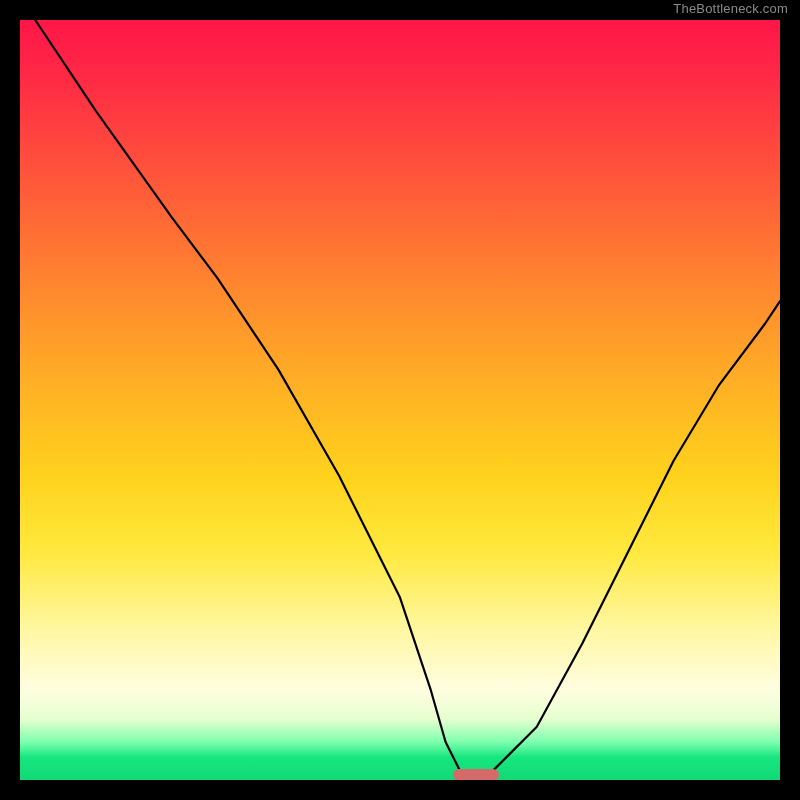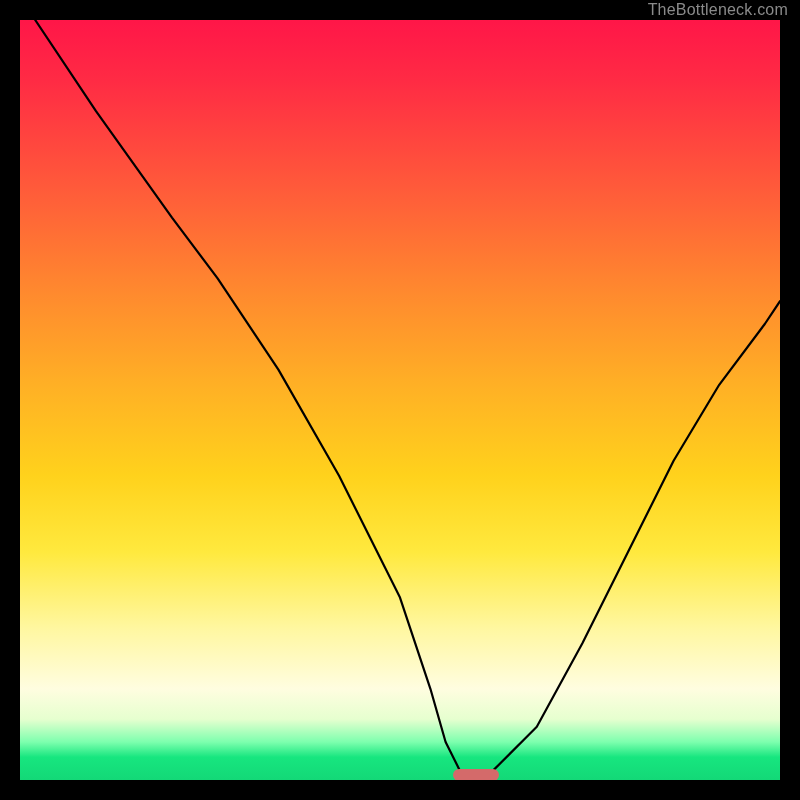--- a/index.html
+++ b/index.html
@@ -60,21 +60,21 @@
     position: absolute;
     height: 12px;
     border-radius: 6px;
     background: #d46a6a;
   }
   .attribution {
     position: absolute;
     top: 1px;
     right: 12px;
     color: #8a8a8a;
-    font-size: 16px;
+    font-size: 13px;
     letter-spacing: 0.2px;
   }
 </style>
 </head>
 <body>
 
 <div class="frame">
 
   <div class="attribution">TheBottleneck.com</div>
 

